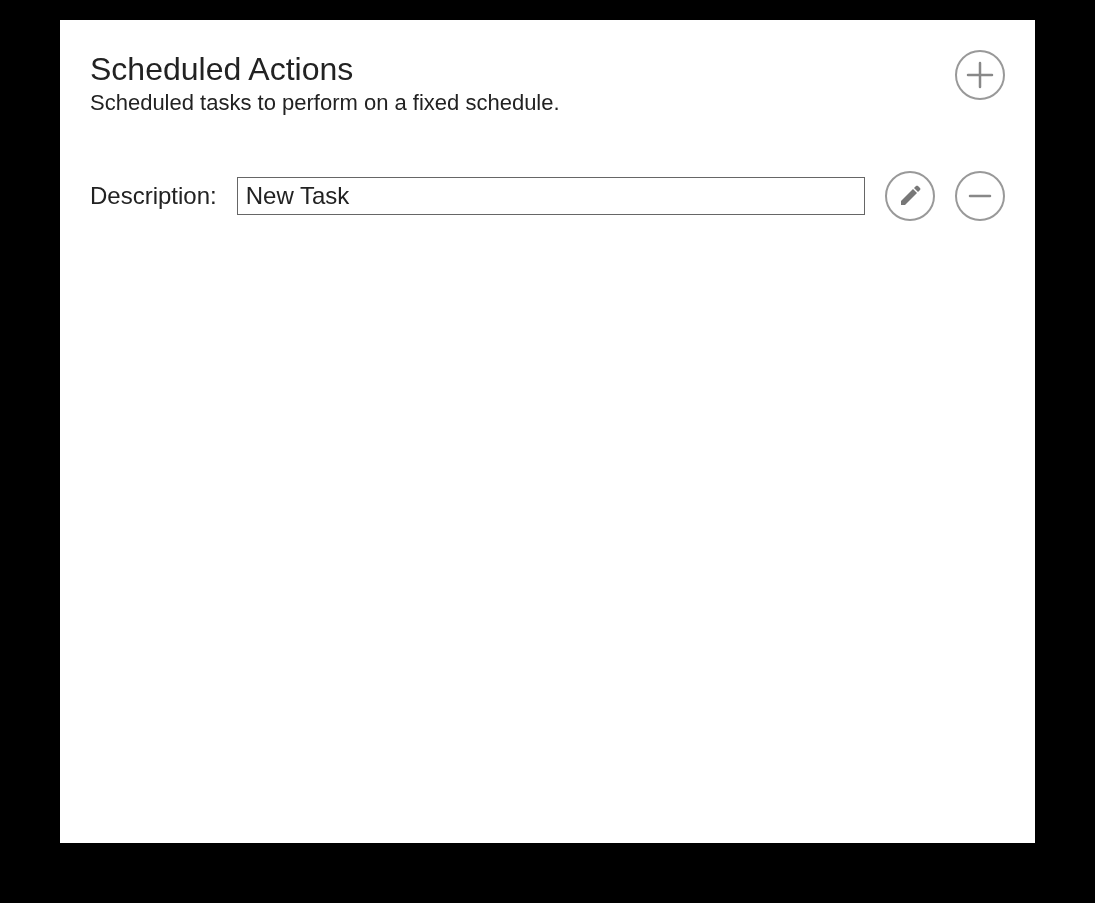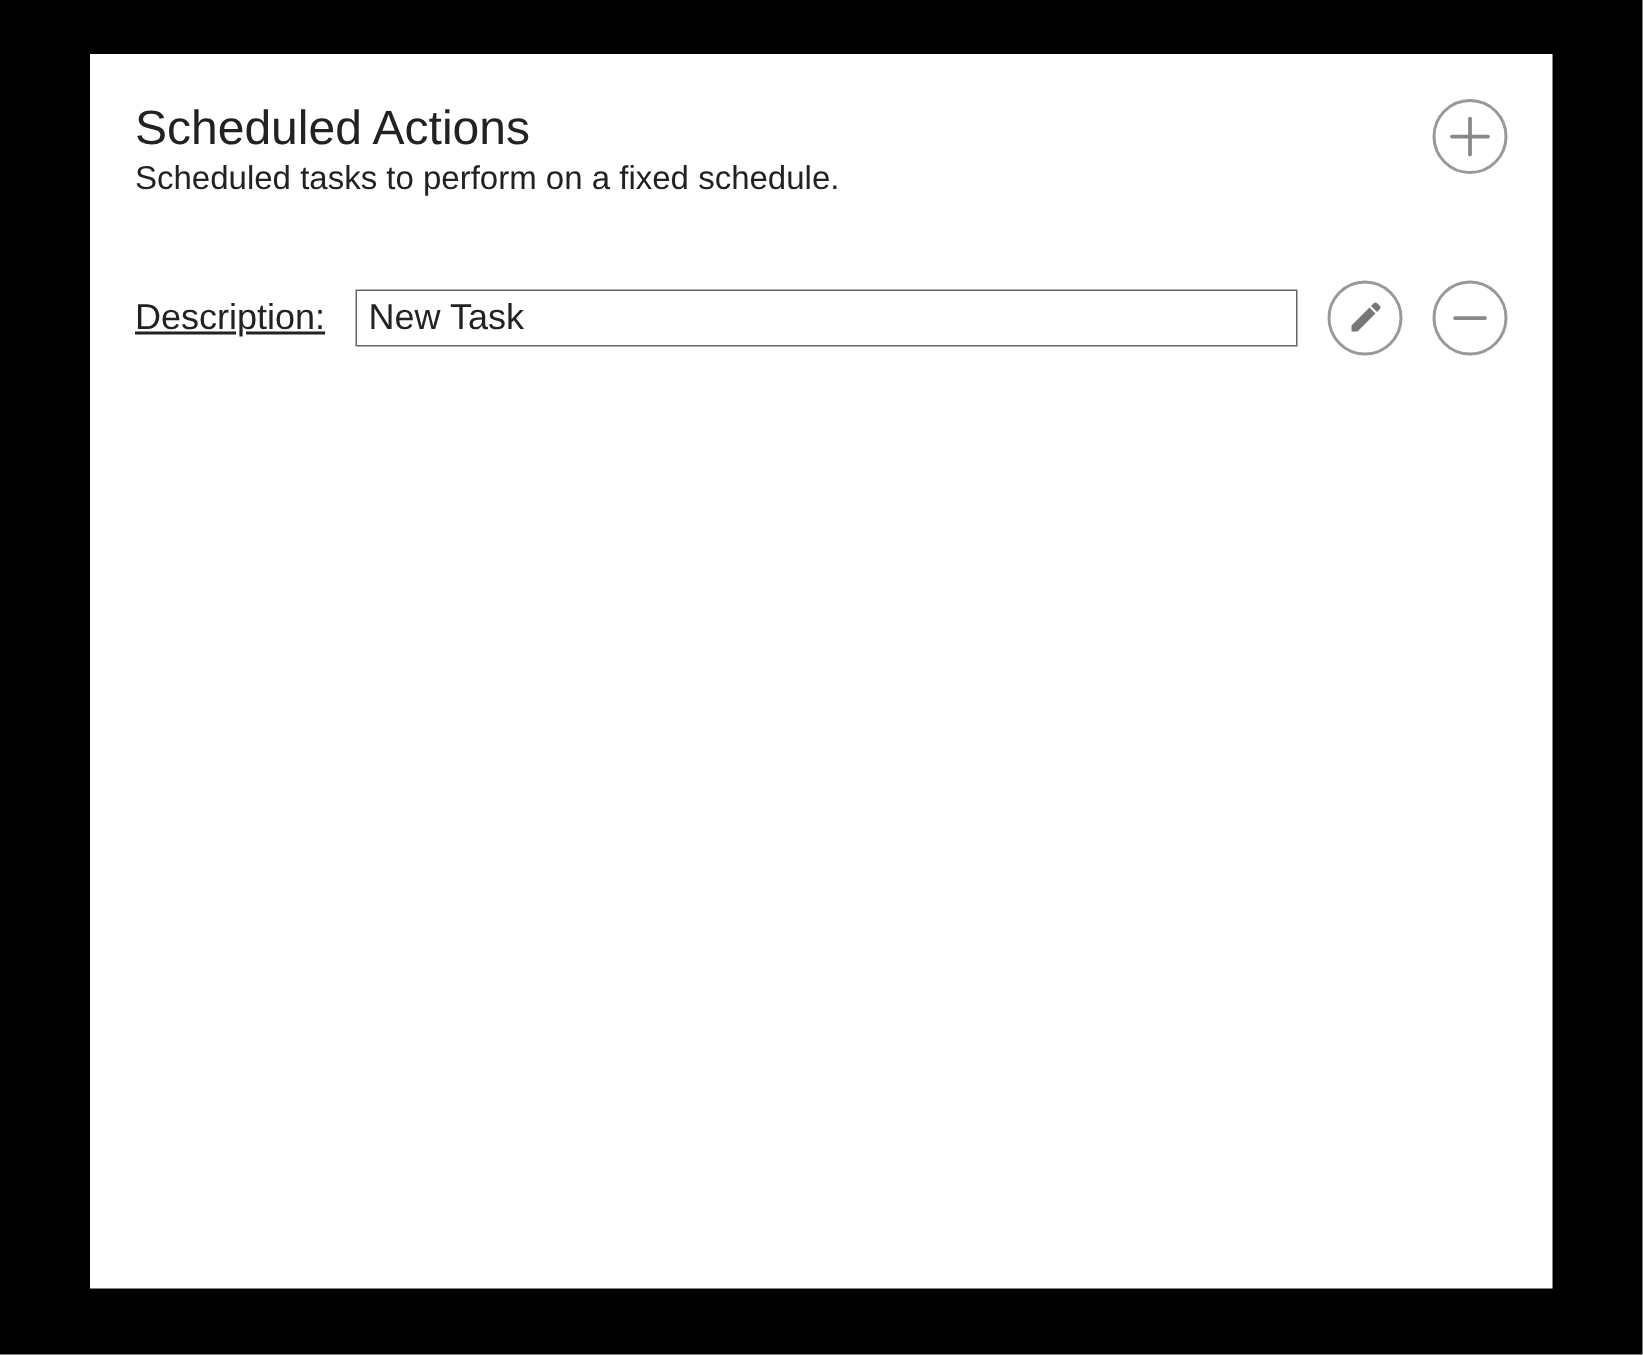--- a/index.html
+++ b/index.html
@@ -6,21 +6,21 @@
     body {
       background: #000;
       width: 1095px;
       height: 903px;
       font-family: -apple-system, BlinkMacSystemFont, "Segoe UI", Arial, sans-serif;
       overflow: hidden;
     }
     .panel {
       position: absolute;
       left: 60px;
-      top: 36px;
+      top: 20px;
       width: 975px;
       height: 823px;
       background: #fff;
       padding: 30px;
     }
     .header {
       display: flex;
       justify-content: space-between;
       align-items: flex-start;
       margin-bottom: 55px;
@@ -51,21 +51,20 @@
     }
     .circle-btn svg { display: block; }
     .task-row {
       display: flex;
       align-items: center;
       gap: 20px;
     }
     .label {
       font-size: 24px;
       color: #222;
-      text-decoration: underline;
     }
     .desc-input {
       flex: 1;
       height: 38px;
       border: 1px solid #666;
       font-size: 24px;
       padding: 2px 8px;
       font-family: inherit;
       color: #222;
       outline: none;

